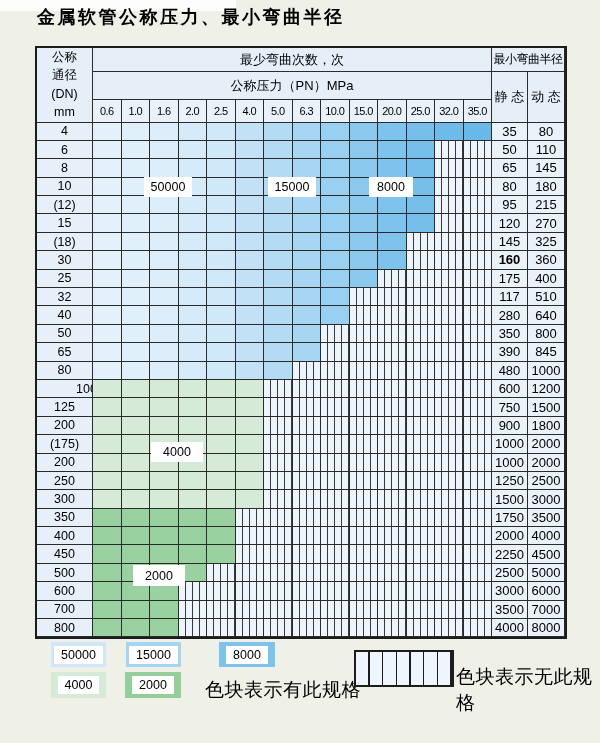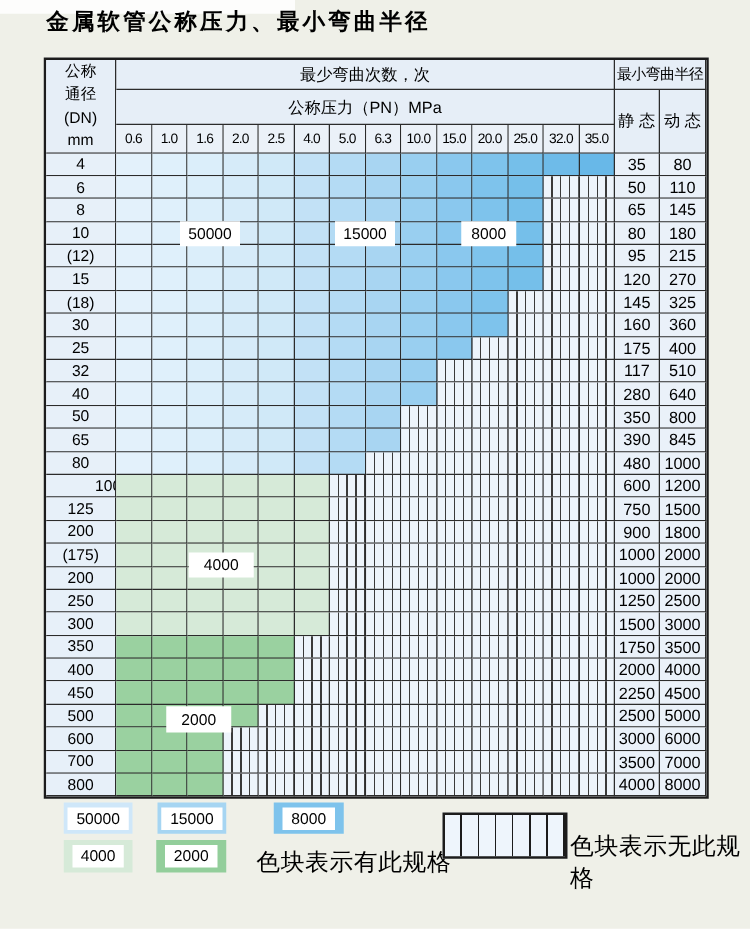--- a/index.html
+++ b/index.html
@@ -192,21 +192,21 @@
       <div class="c" style="grid-area: 11 / 6; background: rgb(208, 233, 248);"></div>
       <div class="c" style="grid-area: 11 / 7; background: rgb(194, 225, 246);"></div>
       <div class="c" style="grid-area: 11 / 8; background: rgb(180, 219, 244);"></div>
       <div class="c" style="grid-area: 11 / 9; background: rgb(168, 213, 242);"></div>
       <div class="c" style="grid-area: 11 / 10; background: rgb(153, 207, 240);"></div>
       <div class="c" style="grid-area: 11 / 11; background: rgb(138, 200, 238);"></div>
       <div class="c" style="grid-area: 11 / 12; background: rgb(126, 195, 236);"></div>
       <div class="c hatch" style="grid-area: 11 / 13;"></div>
       <div class="c hatch" style="grid-area: 11 / 14;"></div>
       <div class="c hatch" style="grid-area: 11 / 15;"></div>
-      <div class="c num" style="grid-area: 11 / 16;">160</div>
+      <div class="c num" style="grid-area: 11 / 16; font-weight: bold;">160</div>
       <div class="c num" style="grid-area: 11 / 17;">360</div>
       <div class="c side" style="grid-area: 12 / 1;">25</div>
       <div class="c" style="grid-area: 12 / 2; background: rgb(227, 241, 251);"></div>
       <div class="c" style="grid-area: 12 / 3; background: rgb(223, 240, 251);"></div>
       <div class="c" style="grid-area: 12 / 4; background: rgb(219, 238, 250);"></div>
       <div class="c" style="grid-area: 12 / 5; background: rgb(214, 235, 249);"></div>
       <div class="c" style="grid-area: 12 / 6; background: rgb(208, 233, 248);"></div>
       <div class="c" style="grid-area: 12 / 7; background: rgb(194, 225, 246);"></div>
       <div class="c" style="grid-area: 12 / 8; background: rgb(180, 219, 244);"></div>
       <div class="c" style="grid-area: 12 / 9; background: rgb(168, 213, 242);"></div>

